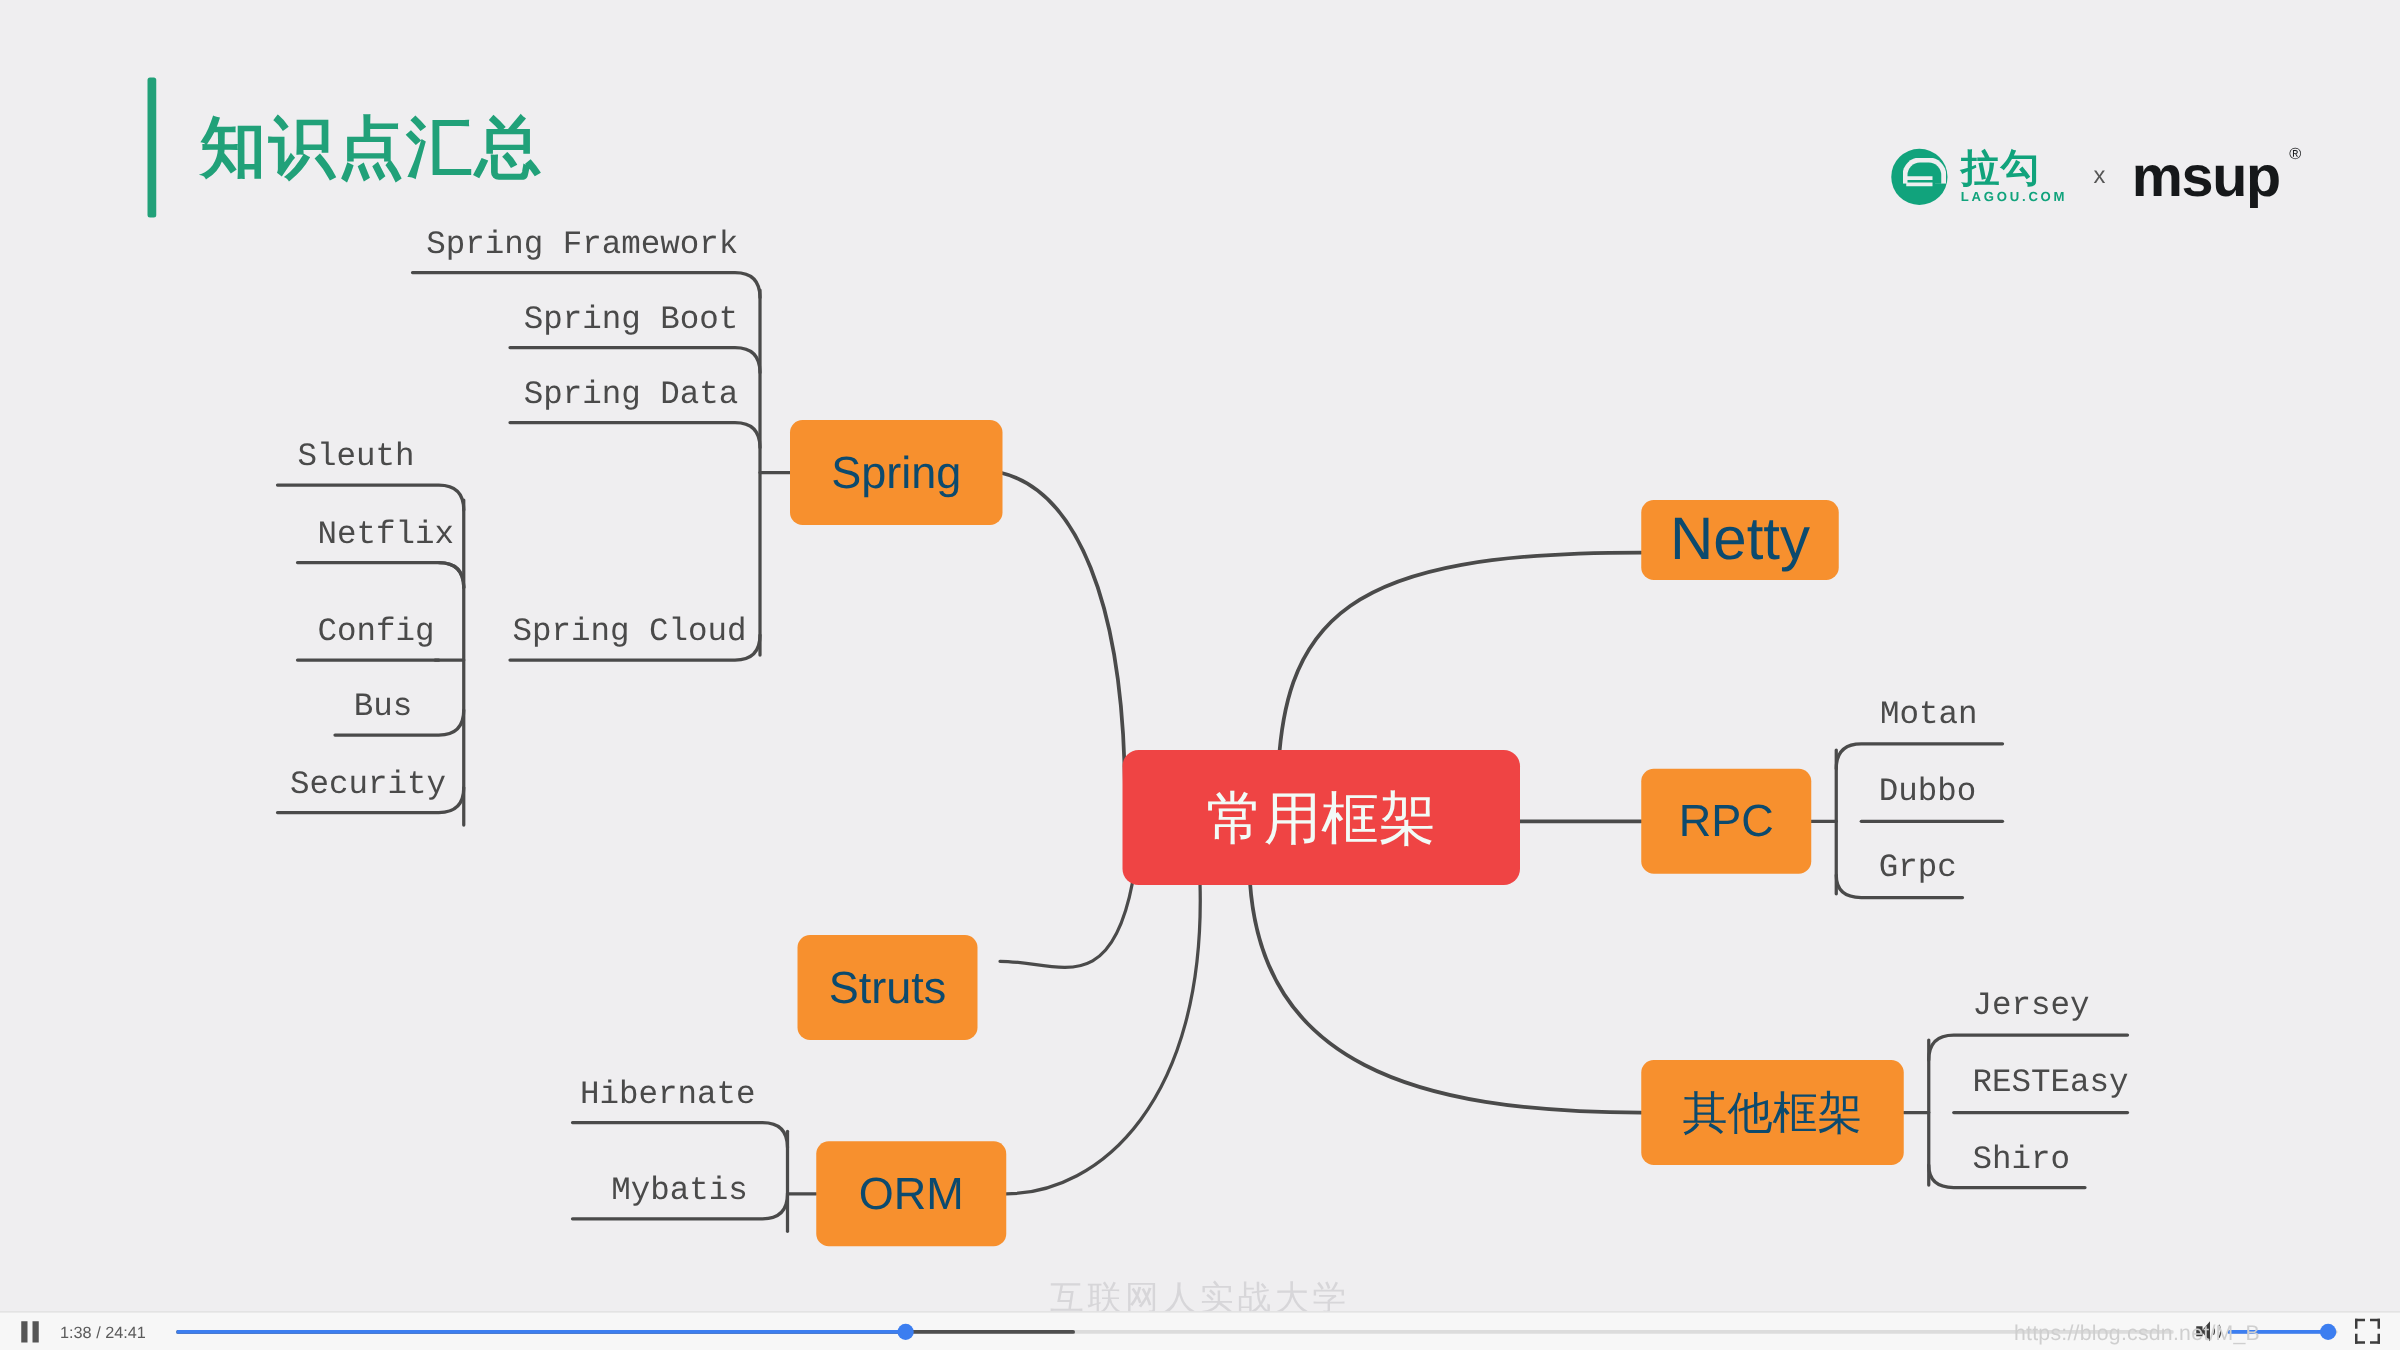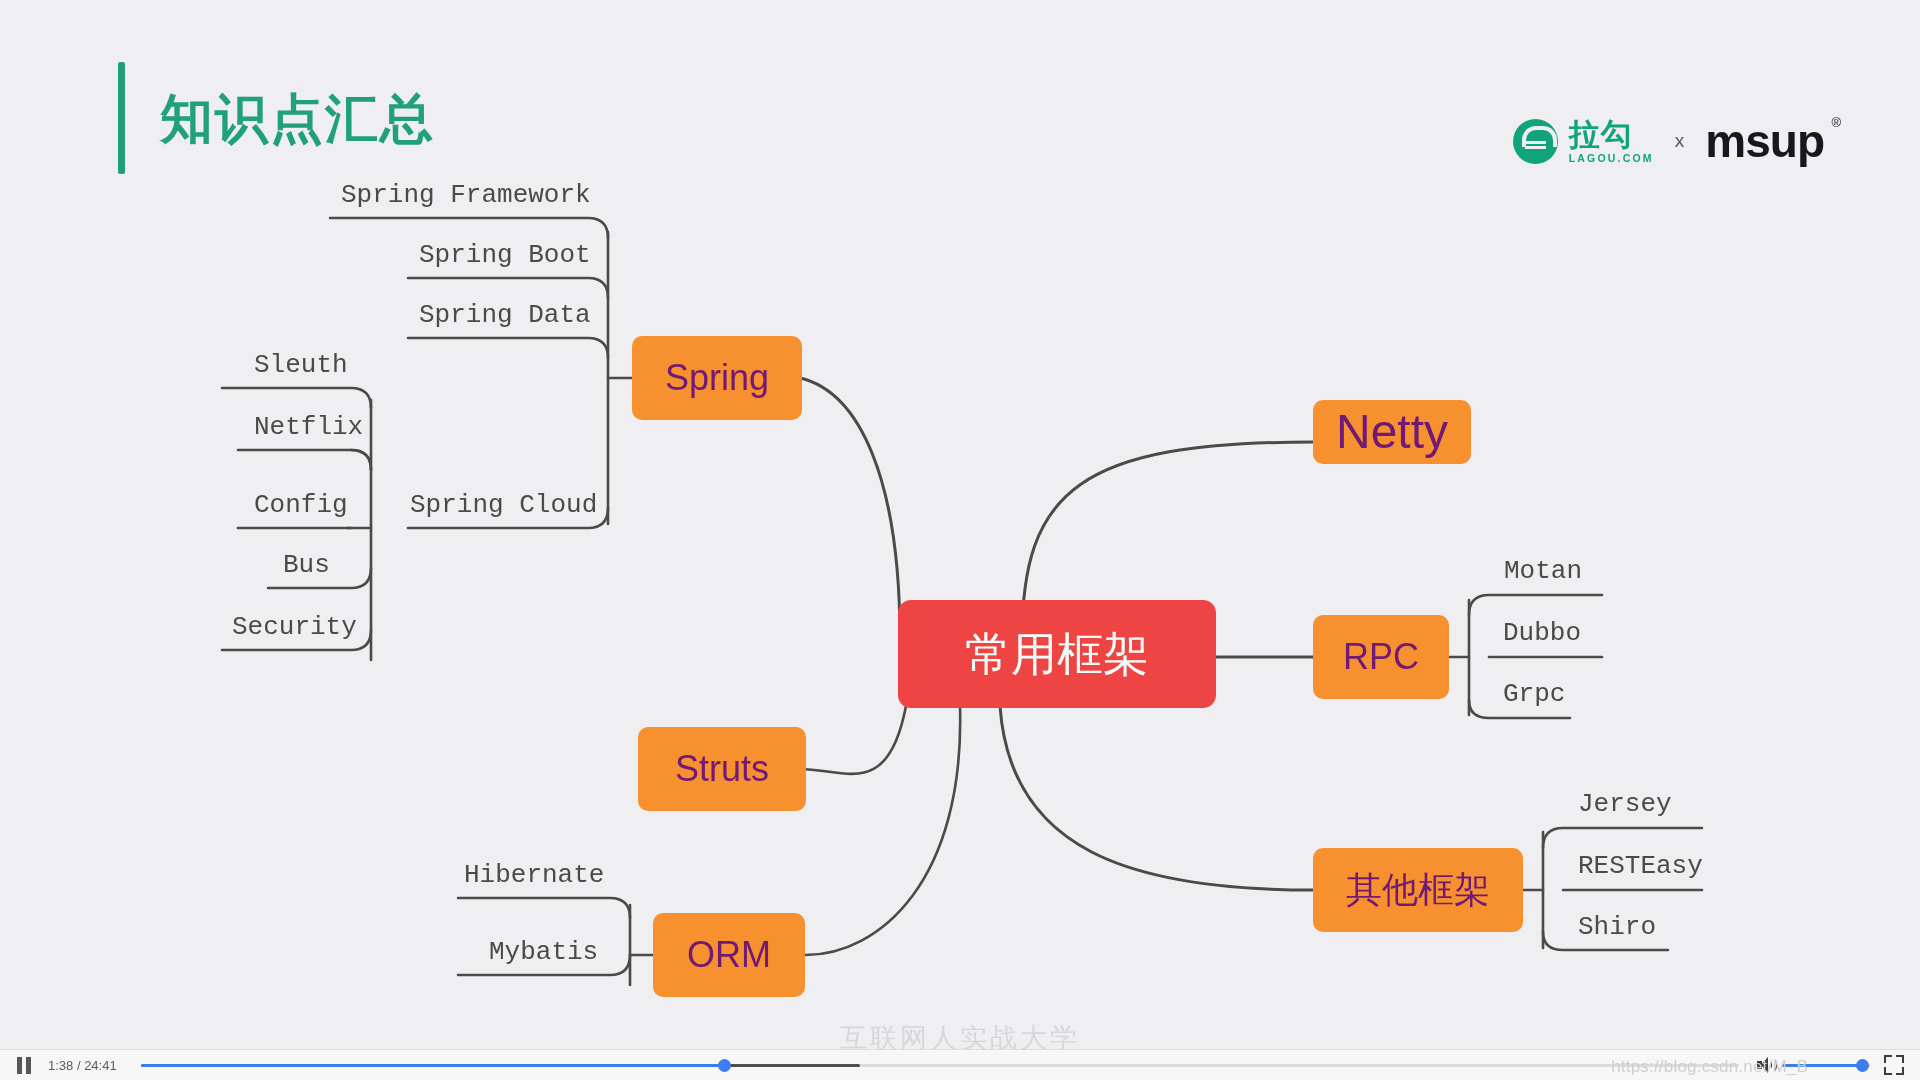--- a/index.html
+++ b/index.html
@@ -140,21 +140,21 @@
     height: 1053px;
   }
 
   
   .node {
     position: absolute;
     display: flex;
     align-items: center;
     justify-content: center;
     border-radius: 10px;
-    color: #701a75;
+    color: #0c4a6e;
     white-space: nowrap;
     line-height: 1;
     user-select: none;
   }
   .node.orange { background: #F7902E; }
   .node.center {
     background: #ef4444;
     border-radius: 13px;
     color: #F2FBF7;
   }
@@ -444,39 +444,39 @@
         <path d="M 1543,848 Q 1543,828 1563,828 L 1702,828"></path>
         <path d="M 1563,890 L 1702,890"></path>
         <path d="M 1543,932 Q 1543,950 1563,950 L 1668,950"></path>
       </g>
     </svg>
 
     <div class="node center" style="left:898px; top:600px; width:318px; height:108px; font-size:46px; font-weight:500;">常用框架</div>
 
     <div class="node orange" style="left:632px; top:336px; width:170px; height:84px; font-size:36px;">Spring</div>
 
-    <div class="node orange" style="left:638px; top:727px; width:168px; height:84px; font-size:36px;text-align:right;">Struts</div>
+    <div class="node orange" style="left:638px; top:748px; width:144px; height:84px; font-size:36px;text-align:right;">Struts</div>
 
     <div class="node orange" style="left:653px; top:913px; width:152px; height:84px; font-size:36px;">ORM</div>
 
     <div class="node orange" style="left:1313px; top:400px; width:158px; height:64px; font-size:48px;">Netty</div>
 
     <div class="node orange" style="left:1313px; top:848px; width:210px; height:84px; font-size:36px;">其他框架</div>
 
     <div class="node orange" style="left:1313px; top:615px; width:136px; height:84px; font-size:36px;">RPC</div>
 
     <div class="leaf" style="left:341px; top:182px;">Spring Framework</div>
 
     <div class="leaf" style="left:419px; top:242px;">Spring Boot</div>
 
     <div class="leaf" style="left:419px; top:302px;">Spring Data</div>
 
     <div class="leaf" style="left:410px; top:492px;">Spring Cloud</div>
 
-    <div class="leaf" style="left:254px; top:352px;">Sleuth</div>
+    <div class="leaf" style="left:238px; top:352px;">Sleuth</div>
 
     <div class="leaf" style="left:254px; top:414px;">Netflix</div>
 
     <div class="leaf" style="left:254px; top:492px;">Config</div>
 
     <div class="leaf" style="left:283px; top:552px;">Bus</div>
 
     <div class="leaf" style="left:232px; top:614px;">Security</div>
 
     <div class="leaf" style="left:464px; top:862px;">Hibernate</div>

